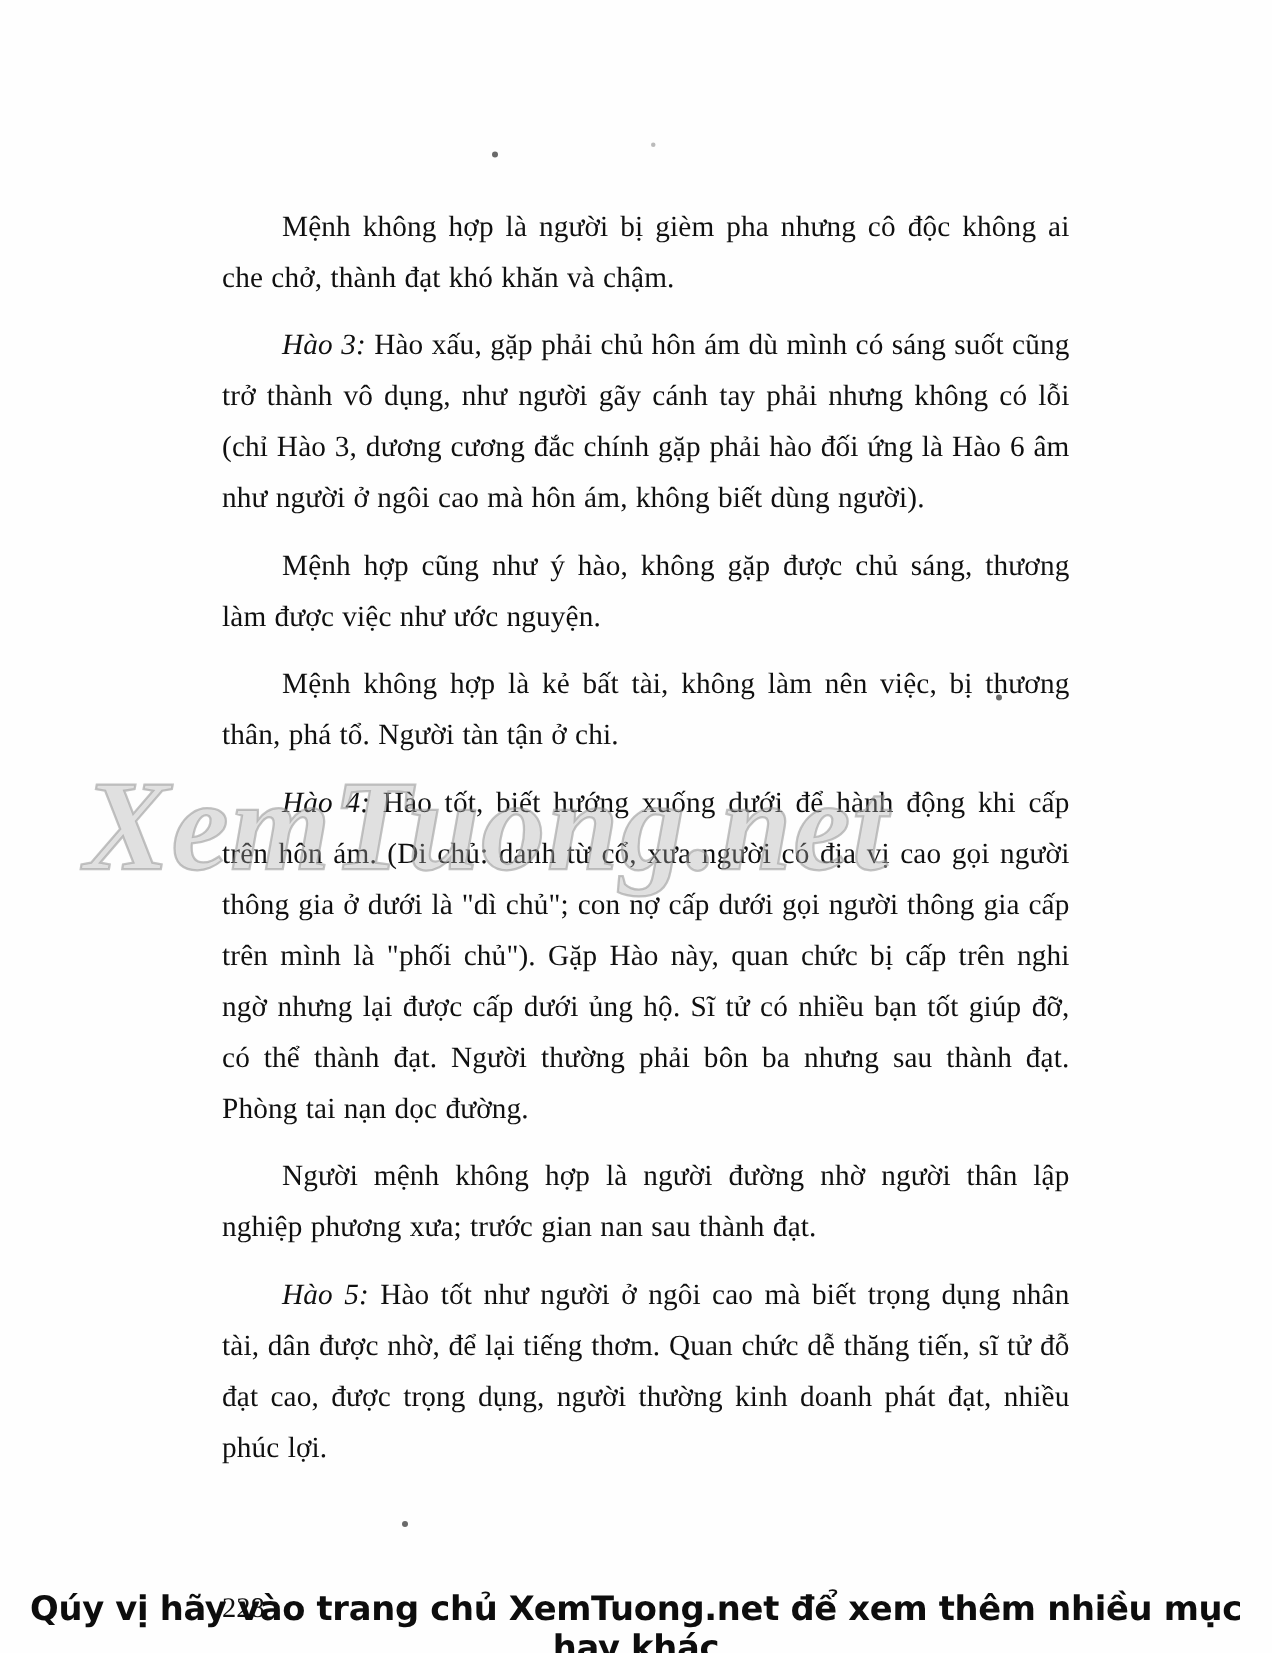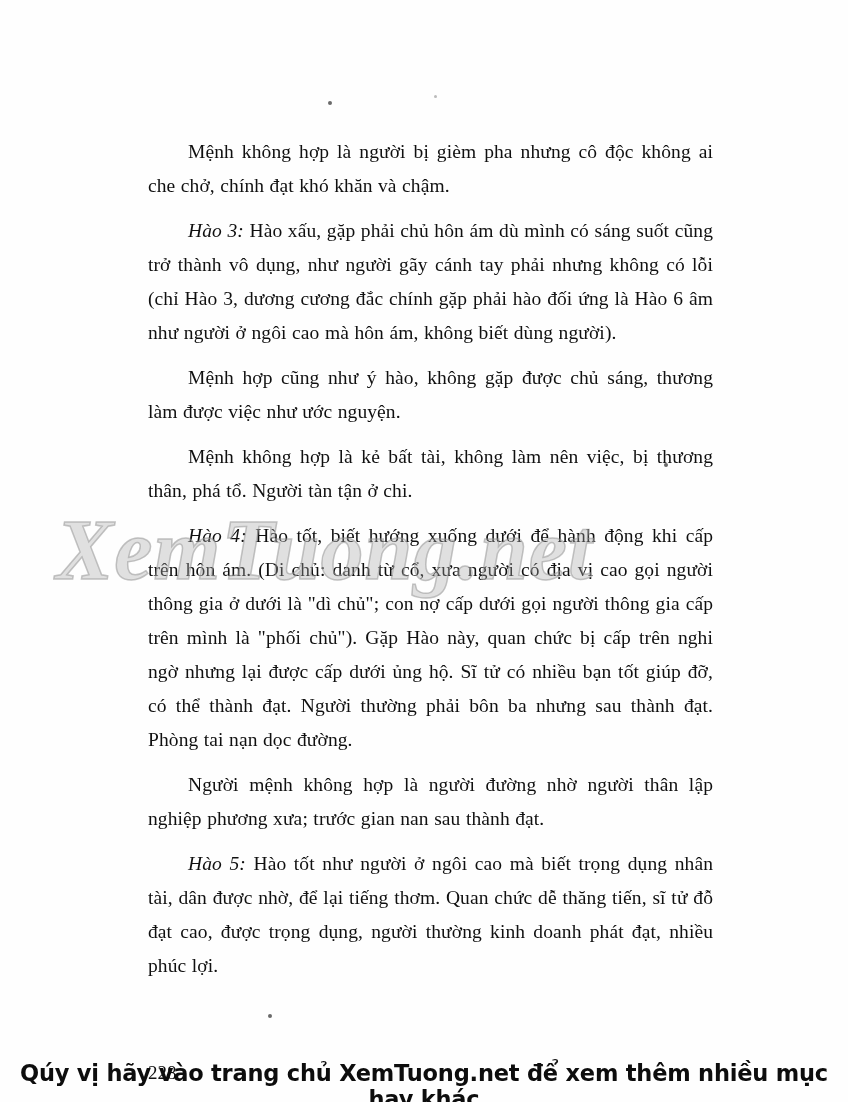--- a/index.html
+++ b/index.html
@@ -111,21 +111,21 @@
   <div class="speck" style="left:328px; top:101px; width:4px; height:4px;"></div>
   <div class="speck" style="left:434px; top:95px; width:3px; height:3px; opacity:.45;"></div>
   <div class="speck" style="left:664px; top:463px; width:4px; height:4px;"></div>
   <div class="speck" style="left:268px; top:1014px; width:4px; height:4px;"></div>
 
   <div id="watermark">
     <div class="wm-text">XemTuong.net</div>
   </div>
 
   <div id="content">
-    <p class="para"><span class="lead"></span><span>Mệnh không hợp là người bị gièm pha nhưng cô độc không ai che chở, chính đạt khó khăn và chậm.</span></p>
+    <p class="para"><span class="lead"></span><span>Mệnh không hợp là người bị gièm pha nhưng cô độc không ai che chở, thành đạt khó khăn và chậm.</span></p>
     <p class="para"><span class="lead">Hào 3:</span><span> Hào xấu, gặp phải chủ hôn ám dù mình có sáng suốt cũng trở thành vô dụng, như người gãy cánh tay phải nhưng không có lỗi (chỉ Hào 3, dương cương đắc chính gặp phải hào đối ứng là Hào 6 âm như người ở ngôi cao mà hôn ám, không biết dùng người).</span></p>
     <p class="para"><span class="lead"></span><span>Mệnh hợp cũng như ý hào, không gặp được chủ sáng, thương làm được việc như ước nguyện.</span></p>
     <p class="para"><span class="lead"></span><span>Mệnh không hợp là kẻ bất tài, không làm nên việc, bị thương thân, phá tổ. Người tàn tận ở chi.</span></p>
     <p class="para"><span class="lead">Hào 4:</span><span> Hào tốt, biết hướng xuống dưới để hành động khi cấp trên hôn ám. (Di chủ: danh từ cổ, xưa người có địa vị cao gọi người thông gia ở dưới là "dì chủ"; con nợ cấp dưới gọi người thông gia cấp trên mình là "phối chủ"). Gặp Hào này, quan chức bị cấp trên nghi ngờ nhưng lại được cấp dưới ủng hộ. Sĩ tử có nhiều bạn tốt giúp đỡ, có thể thành đạt. Người thường phải bôn ba nhưng sau thành đạt. Phòng tai nạn dọc đường.</span></p>
     <p class="para"><span class="lead"></span><span>Người mệnh không hợp là người đường nhờ người thân lập nghiệp phương xưa; trước gian nan sau thành đạt.</span></p>
     <p class="para"><span class="lead">Hào 5:</span><span> Hào tốt như người ở ngôi cao mà biết trọng dụng nhân tài, dân được nhờ, để lại tiếng thơm. Quan chức dễ thăng tiến, sĩ tử đỗ đạt cao, được trọng dụng, người thường kinh doanh phát đạt, nhiều phúc lợi.</span></p>
 
   </div>
 
   <div id="page-number">228</div>

